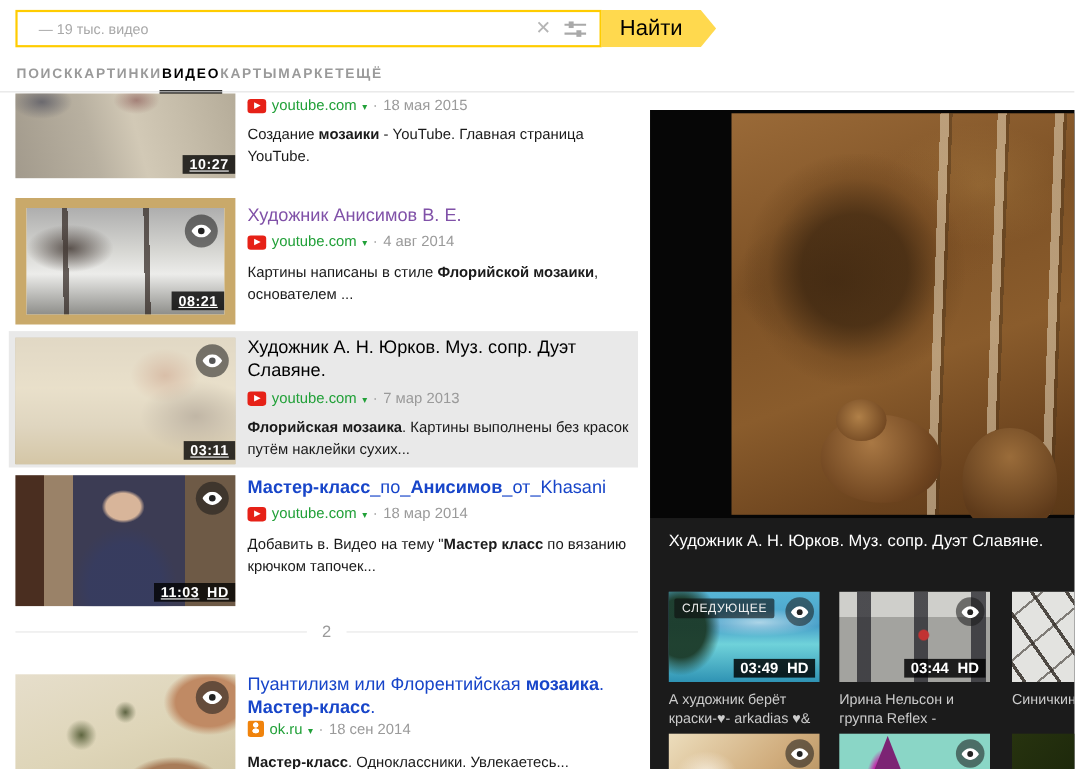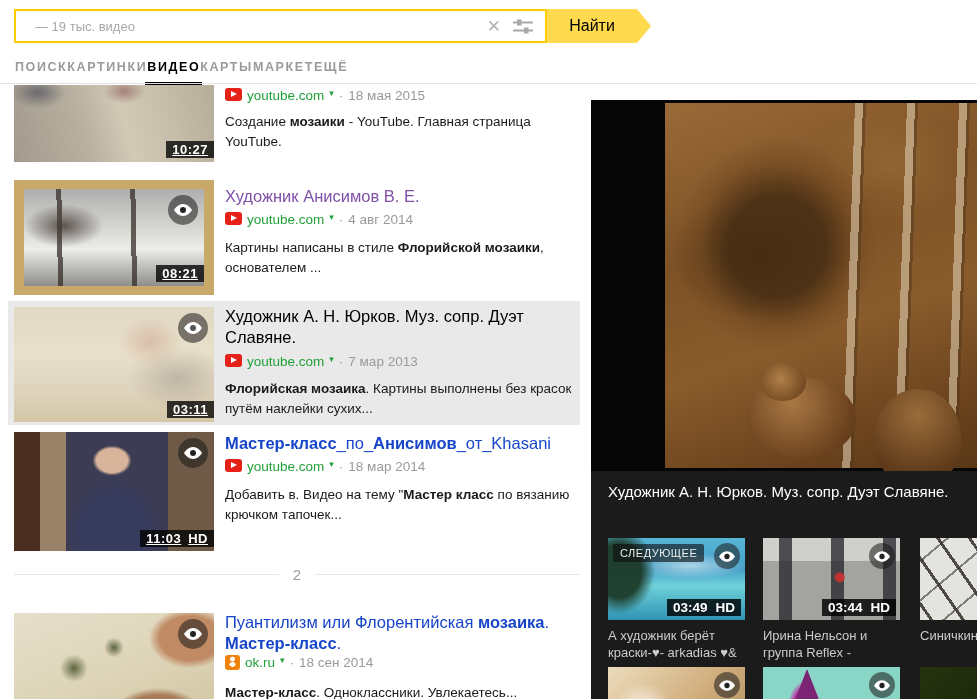--- a/index.html
+++ b/index.html
@@ -18,21 +18,21 @@
   .searchbox .q{ font-size:18px; color:#000; white-space:nowrap; }
   .searchbox .hint{ font-size:13px; color:#a8a8a8; margin-left:7px; white-space:nowrap; flex:1; overflow:hidden; }
   .searchbox .clear{ font-size:17px; color:#b5b5b5; padding:0 8px; cursor:pointer; }
   .searchbox .filter{ display:flex; align-items:center; padding:0 4px; cursor:pointer; }
   .findbtn{
     position:absolute; left:547px; top:9px; width:104px; height:34px;
     background:#ffd94e; display:flex; align-items:center; justify-content:center;
     padding-right:14px; cursor:pointer;
     clip-path:polygon(0 0, calc(100% - 14px) 0, 100% 50%, calc(100% - 14px) 100%, 0 100%);
   }
-  .findbtn span{ font-size:16px; color:#000; }
+  .findbtn span{ font-size:20px; color:#000; }
 
   
   .nav{ position:absolute; left:15px; top:57px; display:flex; }
   .tab{
     position:relative; font-size:12.5px; letter-spacing:1.6px; color:#9a9a9a;
     cursor:pointer; line-height:20px; font-weight:bold;
   }
   .tab.active{ color:#000; }
   .tab.active::after{
     content:""; position:absolute; left:-2px; right:-2px; top:25px; height:6px; background:#000;
@@ -48,21 +48,21 @@
   .eye.sm{ width:26px; height:26px; top:5px; right:5px; }
   .dur{
     position:absolute; right:0; bottom:4px; background:rgba(0,0,0,0.78);
     color:#fff; font-size:13px; font-weight:bold; padding:1px 6px; letter-spacing:.5px;
     display:flex; gap:7px;text-decoration:underline;
   }
   .res-title{ position:absolute; left:225px; font-size:16.5px; line-height:21px; color:#1745c9; cursor:pointer; }
   .res-title .b{ font-weight:bold; }
   .res-title.visited{ color:#8051a8; }
   .res-title.current{ color:#000; cursor:default; }
-  .meta{ position:absolute; left:225px; display:flex; align-items:flex-start; gap:5px; font-size:13.5px; color:#9a9a9a; }
+  .meta{ position:absolute; left:225px; display:flex; align-items:flex-end; gap:5px; font-size:13.5px; color:#9a9a9a; }
   .src{ color:#21a038; cursor:pointer; }
   .caret{ color:#21a038; font-size:9px; cursor:pointer; }
   .yt{ width:17px; height:13px; background:#e62117; border-radius:3px; position:relative; }
   .yt::after{ content:""; position:absolute; left:6px; top:3.2px; border-left:6px solid #fff; border-top:3.4px solid transparent; border-bottom:3.4px solid transparent; }
   .ok{
     width:15px; height:15px; border-radius:3px;
     background: radial-gradient(circle at 50% 27%, #fff 0 2.1px, transparent 2.8px),
                 radial-gradient(ellipse 4.6px 3.4px at 50% 63%, #fff 0 60%, transparent 75%),
                 #f0830c;
   }

